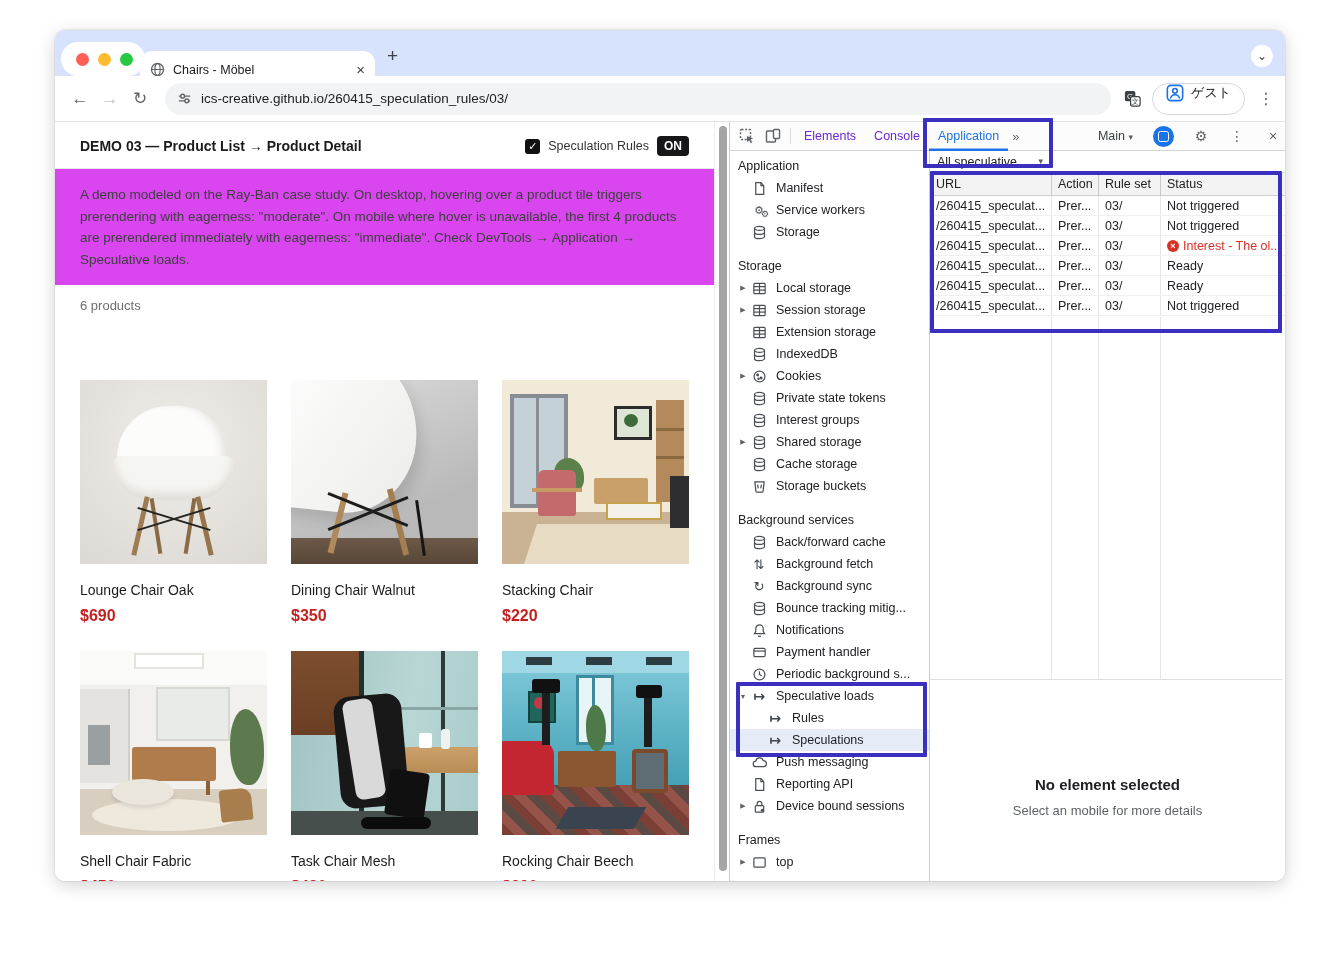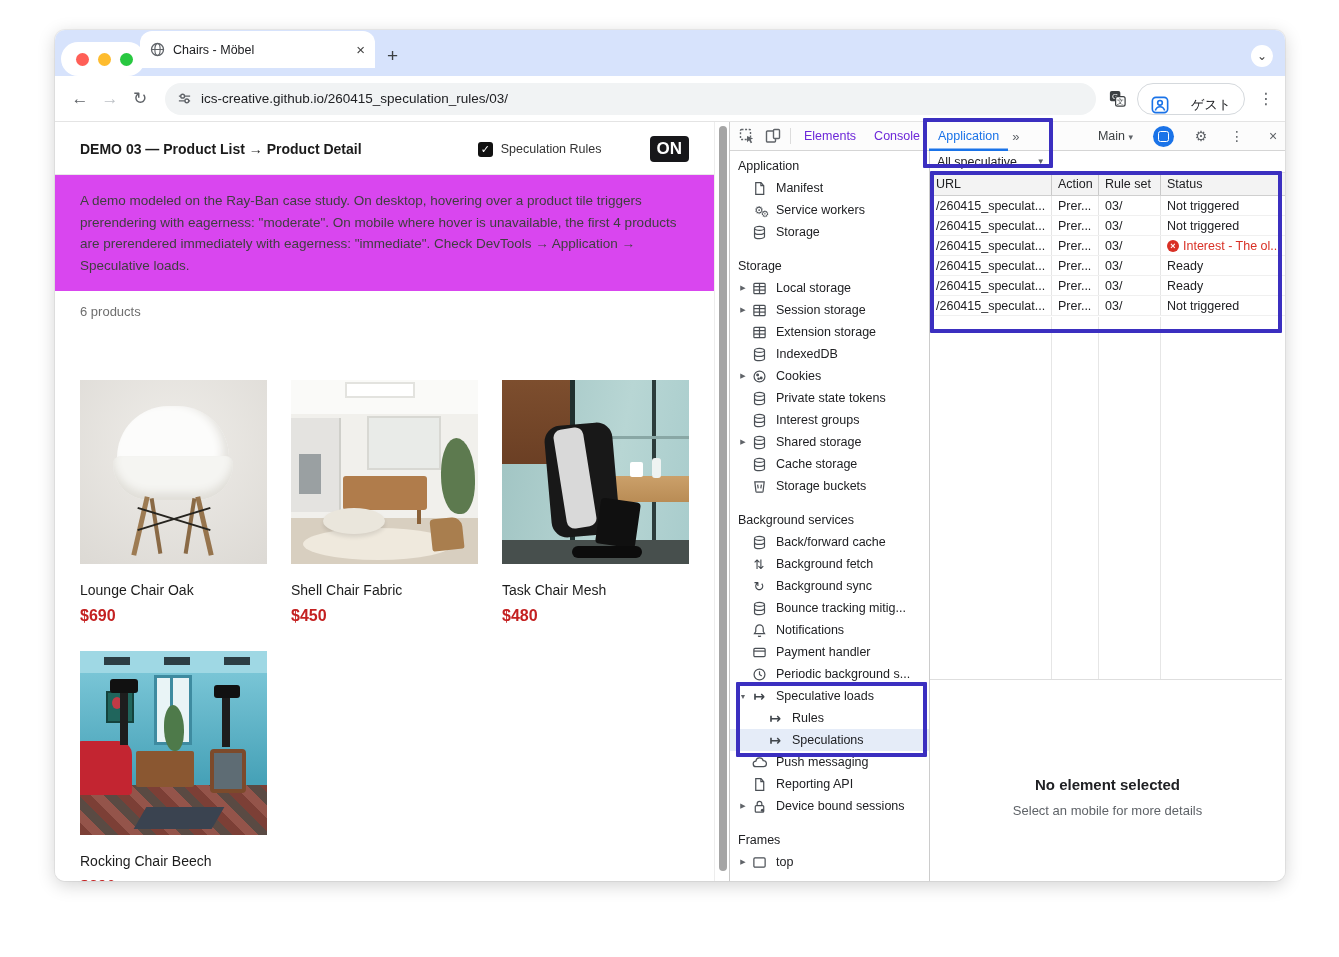--- a/index.html
+++ b/index.html
@@ -6,50 +6,50 @@
   .canvas{position:relative;width:1339px;height:957px;background:#fff;overflow:hidden;}
   .window{position:absolute;left:55px;top:30px;width:1230px;height:851px;background:#fff;border-radius:10px;
           box-shadow:0 4px 18px rgba(0,0,0,.18),0 0 0 1px rgba(0,0,0,.05);overflow:hidden;}
 
   
   .tabstrip{position:absolute;left:0;top:0;right:0;height:46px;background:#d7e3fc;}
   .lights{position:absolute;left:6px;top:12px;width:84px;height:34px;border-radius:17px;background:#fff;
           display:flex;align-items:center;gap:9px;padding-left:15px;box-sizing:border-box;}
   .light{width:13px;height:13px;border-radius:50%;}
   .l-red{background:#ff5f57}.l-yellow{background:#febc2e}.l-green{background:#28c840}
-  .tab{position:absolute;left:85px;top:1px;width:235px;height:37px;background:#fff;border-radius:12px 12px 0 0;
+  .tab{position:absolute;left:85px;top:21px;width:235px;height:37px;background:#fff;border-radius:12px 12px 0 0;
        display:flex;align-items:center;padding:0 10px;box-sizing:border-box;gap:8px;}
   .tab-title{font-size:12.5px;color:#202124;flex:1;white-space:nowrap;overflow:hidden;}
   .tab-close{font-size:15px;color:#444;line-height:1;cursor:default;}
   .newtab{position:absolute;left:332px;top:16px;font-size:19px;color:#3c4043;line-height:1;}
   .tabsearch{position:absolute;right:12px;top:15px;width:22px;height:22px;border-radius:50%;background:#fff;
              display:flex;align-items:center;justify-content:center;font-size:12px;color:#444;}
   
   .toolbar{position:absolute;left:0;top:46px;right:0;height:46px;background:#fff;border-bottom:1px solid #e4e4e4;
            display:flex;align-items:center;box-sizing:border-box;}
   .navbtn{font-size:17px;color:#5f6368;width:30px;text-align:center;}
   .navbtn.disabled{color:#bdc1c6;}
   .urlpill{height:32px;border-radius:16px;background:#f1f3f4;flex:1;margin-left:10px;margin-right:12px;
            display:flex;align-items:center;padding:0 12px;gap:9px;min-width:0;}
   .url-text{font-size:13.5px;color:#202124;white-space:nowrap;overflow:hidden;}
-  .guest{border:1px solid #d5d9dd;border-radius:16px;height:30px;padding:0 13px;display:flex;gap:22px;
-         align-items:flex-end;margin:0 8px 0 10px;background:#fff;}
+  .guest{border:1px solid #d5d9dd;border-radius:16px;height:30px;padding:0 13px;display:flex;gap:7px;
+         align-items:flex-start;margin:0 8px 0 10px;background:#fff;}
   .guest-label{font-size:13px;color:#202124;}
   .kebab{font-size:16px;color:#5f6368;width:26px;text-align:center;margin-right:6px;}
 
   
   .page{position:absolute;left:0;top:92px;width:659px;height:759px;background:#fff;overflow:hidden;}
   .demo-head{display:flex;align-items:center;justify-content:space-between;padding:14px 25px 12px 25px;
              border-bottom:1px solid #e8e8e8;}
   .demo-title{font-size:14px;font-weight:bold;color:#1b1b1b;}
   .demo-right{display:flex;align-items:center;gap:8px;}
   .cbx{width:15px;height:15px;background:#111;border-radius:3px;color:#fff;font-size:11px;line-height:15px;
        text-align:center;}
   .toggle-label{font-size:12.5px;color:#333;}
-  .on-badge{background:#17171a;color:#fff;font-size:17px;font-weight:bold;border-radius:4px;padding:3px 7px;margin-left:40px;}
+  .on-badge{background:#17171a;color:#fff;font-size:12px;font-weight:bold;border-radius:4px;padding:3px 7px;}
   .infobox{background:#d946ef;padding:15px 25px;font-size:13.5px;color:#3f3f3f;line-height:1.6;}
   .ptitle{font-size:23px;font-weight:bold;color:#141414;margin:44px 0 0 25px;}
   .pcount{font-size:13px;color:#6e6e6e;margin:13px 0 0 25px;}
   .grid{position:absolute;left:25px;top:258px;width:609px;display:grid;grid-template-columns:187px 187px 187px;
         column-gap:24px;row-gap:26px;}
   .card{width:187px;}
   .pimg{width:187px;height:184px;position:relative;overflow:hidden;}
   .pname{font-size:14px;color:#1c1c1c;margin-top:18px;}
   .pprice{font-size:16px;font-weight:bold;color:#c42121;margin-top:9px;}
 
@@ -195,21 +195,55 @@
           <div class="sc" style="left:122px;top:116px;width:5px;height:60px;background:#96744d;transform:rotate(-13deg);"></div>
           <div class="sc" style="left:74px;top:118px;width:4px;height:56px;background:#8a6a46;transform:rotate(-9deg);"></div>
           <div class="sc" style="left:108px;top:118px;width:4px;height:56px;background:#8a6a46;transform:rotate(9deg);"></div>
           <div class="sc" style="left:56px;top:138px;width:76px;height:2px;background:#26241f;transform:rotate(17deg);"></div>
           <div class="sc" style="left:56px;top:138px;width:76px;height:2px;background:#26241f;transform:rotate(-17deg);"></div>
         </div>
         <div class="pname">Lounge Chair Oak</div>
         <div class="pprice">$690</div>
       </div>
 
-
+      <div class="card">
+        <div class="pimg" style="background:linear-gradient(155deg,#dddddd 0%,#b9b9b9 70%);">
+          <div class="sc" style="left:0;bottom:0;width:187px;height:26px;background:linear-gradient(#6d5948,#574637);"></div>
+          <div class="sc" style="left:-26px;top:-34px;width:152px;height:166px;background:linear-gradient(120deg,#ffffff,#ececea);border-radius:0 75% 62% 30%;transform:rotate(6deg);box-shadow:6px 8px 14px rgba(0,0,0,.12);"></div>
+          <div class="sc" style="left:44px;top:112px;width:6px;height:62px;background:#b08a5d;transform:rotate(14deg);"></div>
+          <div class="sc" style="left:104px;top:108px;width:6px;height:68px;background:#a37e51;transform:rotate(-14deg);"></div>
+          <div class="sc" style="left:34px;top:128px;width:86px;height:2.5px;background:#1d1d1d;transform:rotate(22deg);"></div>
+          <div class="sc" style="left:34px;top:132px;width:86px;height:2.5px;background:#1d1d1d;transform:rotate(-22deg);"></div>
+          <div class="sc" style="left:128px;top:120px;width:3px;height:56px;background:#161616;transform:rotate(-8deg);"></div>
+        </div>
+        <div class="pname">Dining Chair Walnut</div>
+        <div class="pprice">$350</div>
+      </div>
+
+      <div class="card">
+        <div class="pimg" style="background:#f2ead9;">
+          <div class="sc" style="left:0;bottom:0;width:187px;height:52px;background:#c9b393;"></div>
+          <div class="sc" style="left:22px;bottom:0;width:165px;height:40px;background:#e7dcc3;transform:skewX(-18deg);transform-origin:bottom;"></div>
+          <div class="sc" style="left:8px;top:14px;width:58px;height:114px;background:#c4d1d6;border:4px solid #878d92;box-sizing:border-box;"></div>
+          <div class="sc" style="left:34px;top:14px;width:3px;height:114px;background:#878d92;"></div>
+          <div class="sc" style="left:52px;top:78px;width:30px;height:34px;background:#5c8049;border-radius:50% 60% 40% 55%;"></div>
+          <div class="sc" style="left:112px;top:26px;width:38px;height:34px;background:#dde6d4;border:3px solid #2c2c2c;box-sizing:border-box;"></div>
+          <div class="sc" style="left:122px;top:34px;width:14px;height:13px;background:#3f6b3a;border-radius:50%;"></div>
+          <div class="sc" style="left:154px;top:20px;width:28px;height:102px;background:#b48a5c;"></div>
+          <div class="sc" style="left:154px;top:48px;width:28px;height:3px;background:#8a6840;"></div>
+          <div class="sc" style="left:154px;top:76px;width:28px;height:3px;background:#8a6840;"></div>
+          <div class="sc" style="left:36px;top:90px;width:38px;height:46px;background:#c4696c;border-radius:6px 6px 3px 3px;"></div>
+          <div class="sc" style="left:30px;top:108px;width:50px;height:4px;background:#c89a64;"></div>
+          <div class="sc" style="left:92px;top:98px;width:54px;height:26px;background:#caa06a;border-radius:2px;"></div>
+          <div class="sc" style="left:104px;top:122px;width:56px;height:18px;background:#f3f1ea;border:2px solid #c5a24e;box-sizing:border-box;"></div>
+          <div class="sc" style="left:168px;top:96px;width:19px;height:52px;background:#2e2e31;"></div>
+        </div>
+        <div class="pname">Stacking Chair</div>
+        <div class="pprice">$220</div>
+      </div>
 
       <div class="card">
         <div class="pimg" style="background:#f1f0ec;">
           <div class="sc" style="left:0;top:0;width:187px;height:34px;background:#fafaf8;"></div>
           <div class="sc" style="left:54px;top:2px;width:70px;height:16px;background:#ffffff;border:2px solid #e3e3df;box-sizing:border-box;"></div>
           <div class="sc" style="left:0;bottom:0;width:187px;height:46px;background:#d8cfc0;"></div>
           <div class="sc" style="left:0;top:38px;width:48px;height:94px;background:#e4e3e0;border-right:2px solid #cfcfca;"></div>
           <div class="sc" style="left:8px;top:74px;width:22px;height:40px;background:#9aa0a2;"></div>
           <div class="sc" style="left:76px;top:36px;width:74px;height:54px;background:#e9ebe8;border:2px solid #d8d8d3;box-sizing:border-box;"></div>
           <div class="sc" style="left:52px;top:96px;width:84px;height:34px;background:#b07c4b;border-radius:3px;"></div>

